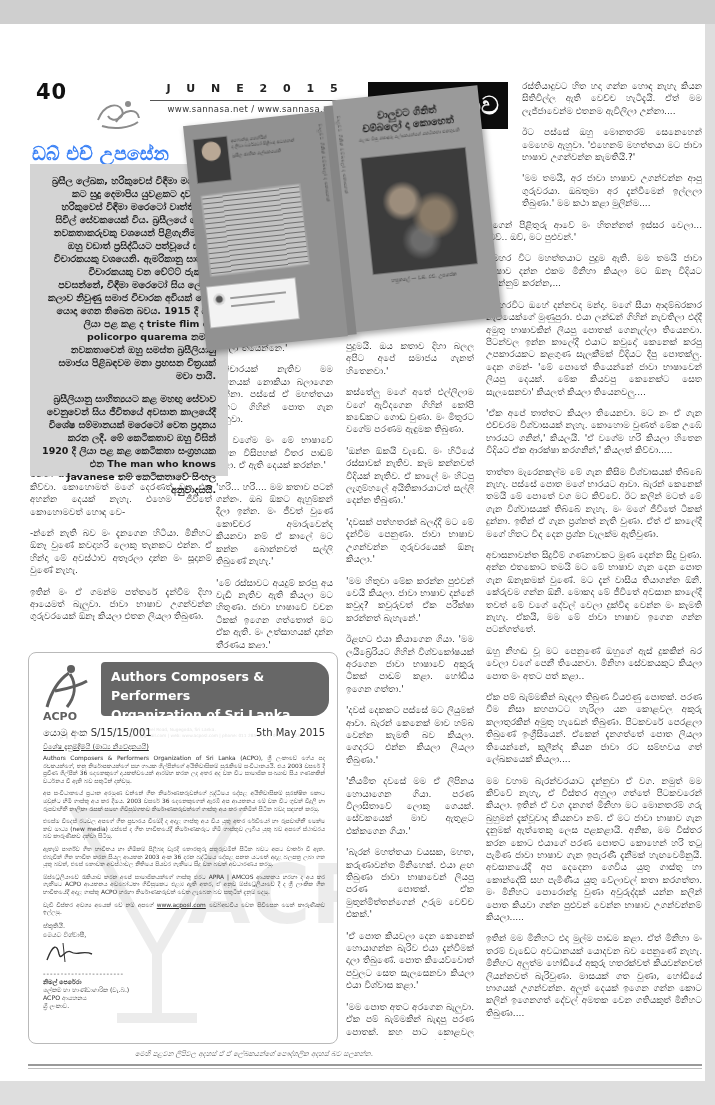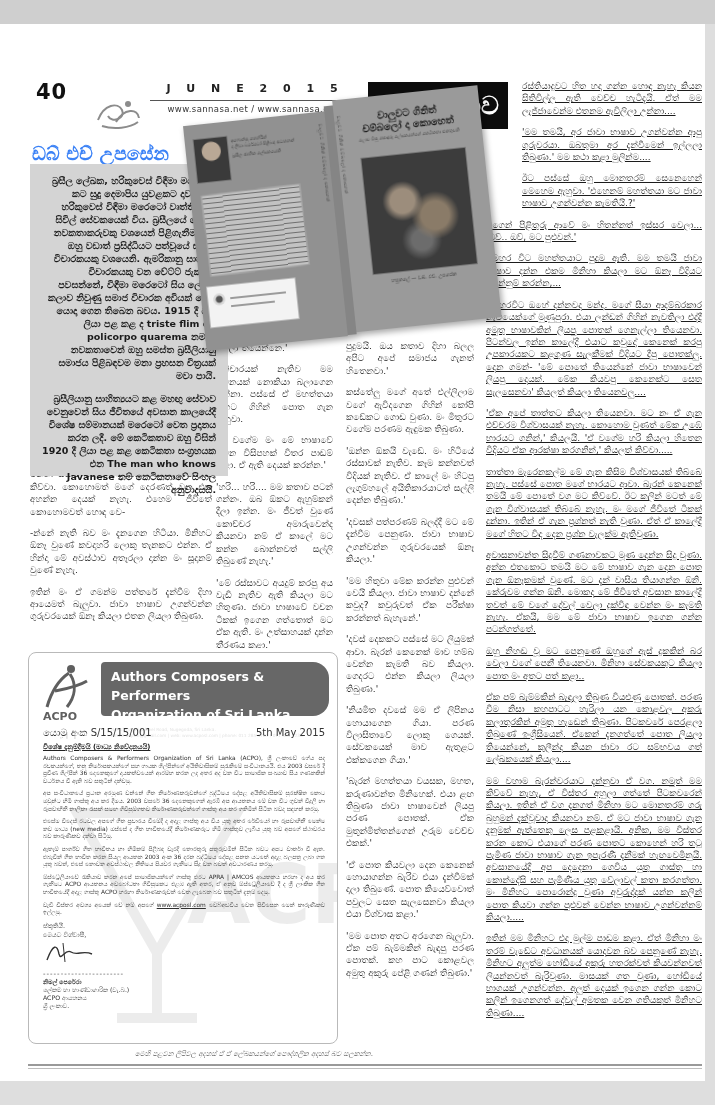--- a/index.html
+++ b/index.html
@@ -53,21 +53,21 @@
           border:1px solid #777;}
   .fauthor{position:absolute;left:6px;top:182px;width:134px;text-align:center;font-size:5px;color:#222;}
   
   .letter{background:#fff;border:1px solid #b9b9b9;border-radius:8px;box-sizing:border-box;z-index:2;}
   .band{position:absolute;left:72px;top:9px;width:228px;height:54px;background:#676767;
         border-radius:4px 16px 16px 4px;color:#fff;padding:5px 8px 0 10px;box-sizing:border-box;}
   .band .o1{font-size:12.5px;font-weight:bold;line-height:19px;}
   .band .addr{font-size:4.3px;color:#e3e3e3;margin-top:3px;line-height:5.5px;}
   .refrow{position:absolute;left:14px;top:74px;width:282px;font-size:10px;color:#333;}
   .refrow .date{float:right;}
-  .subj{position:absolute;left:14px;top:90px;font-size:6.8px;font-weight:bold;
+  .subj{position:absolute;left:14px;top:90px;font-size:6.8px;font-weight:normal;
         text-decoration:underline;color:#222;}
   .ltext{position:absolute;left:14px;top:102px;width:282px;}
   .ltext p{font-size:5.9px;line-height:7.6px;color:#2f2f2f;text-align:justify;margin:0 0 5px 0;}
   .closing{font-size:6.5px;color:#2f2f2f;line-height:9px;}
   .sigblock{font-size:6.2px;line-height:8px;color:#2f2f2f;}
   .dashes{font-size:7px;letter-spacing:1px;color:#444;}
   .wmark{position:absolute;left:8px;top:150px;width:300px;height:240px;opacity:.07;z-index:0;pointer-events:none;}
   .lcontent{position:relative;z-index:1;}
   
   .fineprint{font-size:7px;font-style:italic;font-family:"DejaVu Serif",serif;color:#555;text-align:center;}
@@ -147,34 +147,35 @@
     <p>'ඒ වගේම මං මේ භාෂාවේ වචන විසිපහක් විතර පාඩම් කළා. ඒ ඇති දෙයක් කරන්න.'</p>
     <p>'හරි... හරි.... මම කතාව පටන් ගන්නං. ඔබ ඕකට ඇහුම්කන් දීලා ඉන්න. මං ජීවත් වුණේ කොච්චර අමාරුවෙන්ද කියනවා නම් ඒ කාලේ මට කන්න බොන්නවත් සල්ලි තිබුණේ නැහැ.'</p>
     <p>'මේ රස්සාවට අයදුම් කරපු අය වැඩි නැතිව ඇති කියලා මට හිතුණා. ජාවා භාෂාවේ වචන ටිකක් ඉගෙන ගත්තොත් මට ඒක ඇති. මං උත්සාහයක් දාන්න තීරණය කළා.'</p>
 
   </div>
 
   <div class="abs col jus" style="left:346px;top:316px;width:128px;height:700px;">
     <p>පුදුමයි. ඔය කතාව දිහා බලල අපිට අපේ සමාජය ගැනත් හිතෙනවා.'</p>
     <p>කස්තේලු මගේ අතේ එල්ලිලාම වගේ ඇවිදගෙන ගිහින් කෝපි කඩේකට ගොඩ වුණා. මං මිතුරට වගේම පරණම ඇඳුමක තිබුණා.</p>
     <p>'ඔන්න ඕකයි වැඩේ. මං හිටියේ රස්සාවක් නැතිව. කෑම කන්නවත් විදියක් නැතිව. ඒ කාලේ මං හිටපු ලැගුම්හලේ අයිතිකාරයාටත් සල්ලි දෙන්න තිබුණා.'</p>
-    <p>'දවසක් පත්පරණම් බලද්දී මට මේ දැන්වීම පෙනුණා. ජාවා භාෂාව උගන්වන්න ගුරුවරයෙක් ඕනෑ කියලා.'</p>
+    <p>'දවසක් පත්හතරක් බලද්දී මට මේ දැන්වීම පෙනුණා. ජාවා භාෂාව උගන්වන්න ගුරුවරයෙක් ඕනෑ කියලා.'</p>
     <p>'මම හිතුවා මේක කරන්න පුළුවන් වෙයි කියලා. ජාවා භාෂාව දන්නේ කවුද? කවුරුවත් ඒක පරීක්ෂා කරන්නත් බැහැනේ.'</p>
+    <p>ඊළඟට එයා කියාගෙන ගියා. 'මම ලයිබ්‍රේරියට ගිහින් විශ්වකෝෂයක් අරගෙන ජාවා භාෂාවේ අකුරු ටිකක් පාඩම් කළා. හෝඩිය ඉගෙන ගත්තා.'</p>
     <p>'දවස් දෙකකට පස්සේ මට ලියුමක් ආවා. බැරන් කෙනෙක් මාව හම්බ වෙන්න කැමති බව කියලා. ගෙදරට එන්න කියලා ලියලා තිබුණා.'</p>
     <p>'නියමිත දවසේ මම ඒ ලිපිනය හොයාගෙන ගියා. පරණ විලාසිතාවේ ලොකු ගෙයක්. සේවකයෙක් මාව ඇතුළට එක්කගෙන ගියා.'</p>
     <p>'බැරන් මහත්තයා වයසක, මහත, කරුණාවන්ත මිනිහෙක්. එයා ළඟ තිබුණා ජාවා භාෂාවෙන් ලියපු පරණ පොතක්. ඒක මුතුන්මිත්තන්ගෙන් උරුම වෙච්ච එකක්.'</p>
     <p>'ඒ පොත කියවලා දෙන කෙනෙක් හොයාගන්න බැරිව එයා දැන්වීමක් දාලා තිබුණේ. පොත කියෙව්වොත් පවුලට සෙත සැලසෙනවා කියලා එයා විශ්වාස කළා.'</p>
     <p>'මම පොත අතට අරගෙන බැලුවා. ඒක පම් බැම්මකින් බැඳපු පරණ පොතක්. කහ පාට කොළවල අමුතු අකුරු පේළි ගණන් තිබුණා.'</p>
 
   </div>
 
-  <div class="abs col jus" style="left:486px;top:56px;width:216px;height:978px;text-decoration:underline;">
+  <div class="abs col jus" style="left:486px;top:56px;width:216px;height:978px;">
     <p class="indent">රස්තියාදුවට හිත හදා ගන්න හොඳ නැහැ කියන සිතිවිල්ල ඇති වෙච්ච හැටිදැයි. ඒත් මම ලැජ්ජාවෙන්ම එතනම ඇවිලිලා උන්නා....</p>
+    <p class="indent">ඊට පස්සේ ඔහු මොනතරම් සෙනෙහෙන් මෙහෙම ඇහුවා. 'එහෙනම් මහත්තයා මට ජාවා භාෂාව උගන්වන්න කැමතියි.?'</p>
     <p class="indent">'මම තමයි, අර ජාවා භාෂාව උගන්වන්න ආපු ගුරුවරයා. ඔබතුමා අර දැන්වීමෙන් ඉල්ලලා තිබුණා.' මම කථා කළා මුලින්ම....</p>
-    <p class="indent">ඊට පස්සේ ඔහු මොනතරම් සෙනෙහෙන් මෙහෙම ඇහුවා. 'එහෙනම් මහත්තයා මට ජාවා භාෂාව උගන්වන්න කැමතියි.?'</p>
     <p>මගෙන් පිළිතුරු ආවේ මං හිතන්නත් ඉස්සර වෙලා... 'ඔව්.. ඔව්, මට පුළුවන්.'</p>
     <p>සමහර විට මහත්තයාට පුදුම ඇති. මම තමයි ජාවා භාෂාව දන්න එකම මිනිහා කියලා මට ඕනෑ විදියට පෙන්නුම් කරන්න,...</p>
     <p>සමහරවිට ඔහේ දන්නවද මන්දා. මගේ සීයා ආදම්බරකාර නැවියෙක්ගේ මුණුපුරා. එයා ලන්ඩන් ගිහින් නැවතිලා එද්දී අමුතු භාෂාවකින් ලියපු පොතක් ගෙනැල්ලා තියෙනවා. පීටන්වල ඉන්න කාලේදී එයාට කවුදෝ කෙනෙක් කරපු උපකාරයකට කළගුණ සැලකීමක් විදියට දීපු පොතක්ලු. දෙන ගමන්- 'මේ පොතේ තියෙන්නේ ජාවා භාෂාවෙන් ලියපු දෙයක්. මේක කියවපු කෙනෙක්ට සෙත සැලසෙනවා' කියලත් කියලා තියෙනවලු....</p>
     <p>'ඒක අපේ තාත්තට කියලා තියෙනවා. මට නං ඒ ගැන එච්චරම විශ්වාසයක් නැහැ. කොහොම වුණත් මේක උඹේ භාරයට ගනින්,' කියලයි. 'ඒ වගේම හරි කියලා හිතෙන විදියට ඒක ආරක්ෂා කරගනින්,' කියලත් කිව්වා.....</p>
     <p>තාත්තා මැරෙනකල්ම මේ ගැන කිසිම විශ්වාසයක් තිබ්බේ නැහැ. පස්සේ පොත මගේ භාරයට ආවා. බැරන් කෙනෙක් තමයි මේ පොතේ වග මට කිව්වේ. ඊට කලින් මටත් මේ ගැන විශ්වාසයක් තිබ්බේ නැහැ. මං මගේ ජීවිතේ ටිකක් දුන්නා. ඉතින් ඒ ගැන ප්‍රශ්නත් නැති වුණා. ඒත් ඒ කාලේදී මගේ හිතට විඳ දෙන ප්‍රශ්න වැලක්ම ඇතිවුණා.</p>
     <p>අවාසනාවන්ත සිදුවීම් ගණනාවකට මූණ දෙන්න සිදු වුණා. අන්න එතකොට තමයි මට මේ භාෂාව ගැන දෙන පොත ගැන ඕනෑකමක් වුණේ. මට දැන් වාසිය තියාගන්න ඕනි. කේරුවම ගන්න ඕනි. මොකද මේ ජීවිතේ අවසාන කාලේදී තවත් මේ වගේ දේවල් වෙලා දුක්විඳ වෙන්න මං කැමති නැහැ. ඒකයි, මම මේ ජාවා භාෂාව ඉගෙන ගන්න පටන්ගත්තේ.</p>
     <p>ඔහු නිහඬ වූ මට පෙනුණේ ඔහුගේ ඇස් දුකකින් බර වෙලා වගේ පෙනී තියෙනවා. මිනිහා සේවකයකුට කියලා පොත මං අතට පත් කළා..</p>
     <p>ඒක පම් බැම්මකින් බැඳලා තිබුණ වියළුණු පොතක්. පරණ වීම නිසා කහපාටට හැරිලා යන කොළවල අකුරු කලාතුරකින් අමුතු හැඩෙන් තිබුණා. පිටකවරේ පෙරළලා තිබුණේ ඉංග්‍රීසියෙන්. ඒකෙන් දැනගත්තේ පොත ලියලා තියෙන්නේ, කුලීන්ද කියන ජාවා රට සම්භවය ගත් ලේඛකයෙක් කියලා....</p>
     <p>මම වහාම බැරන්වරයාට දැන්නුවා ඒ වග. නමුත් මම කිව්වේ නැහැ, ඒ විස්තර අහුලා ගත්තේ පිටකවරෙන් කියලා. ඉතින් ඒ වග දැනගත් මිනිහා මට මොනතරම් ගරු බුහුමන් දැක්වූවාද කියනවා නම්. ඒ මට ජාවා භාෂාව ගැන දැනුමක් ඇත්තෙකු ලෙස පළකළායි. අනික, මම විස්තර කරන කොට එයාගේ පරණ පොතට කොහෙන් හරි තටු පැමිණ ජාවා භාෂාව ගැන ඉපැරණි දැනීමක් හැඟවෙමිනුයි. අවසානයේදී අප දෙදෙනා ගෙවිය යුතු ගාස්තු හා කොන්දේසි සහ පැමිණිය යුතු වේලාවල් කතා කරගත්තා. මං මිනිහට පොරොන්දු වුණා අවුරුද්දක් යන්න කලින් පොත කියවා ගන්න පුළුවන් වෙන්න භාෂාව උගන්වන්නම් කියලා.....</p>
     <p>ඉතින් මම මිනිහට එදා මුල්ම පාඩම කළා. ඒත් මිනිහා මං තරම් වැඩේට අවධානයක් යොදවන බව පෙනුණේ නැහැ. මිනිහට අලුත්ම හෝඩියේ අකුරු හතරක්වත් කියවන්නවත් ලියන්නවත් බැරිවුණා. මාසයක් ගත වුණා, හෝඩියේ භාගයක් උගන්වන්න. අලුත් දෙයක් ඉගෙන ගන්න කොට කලින් ඉගෙනගත් දේවල් අමතක වෙන ගතියකුත් මිනිහට තිබුණා....</p>

